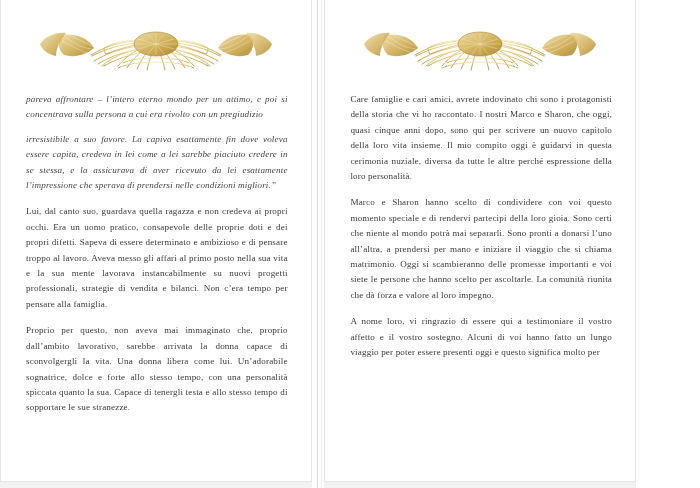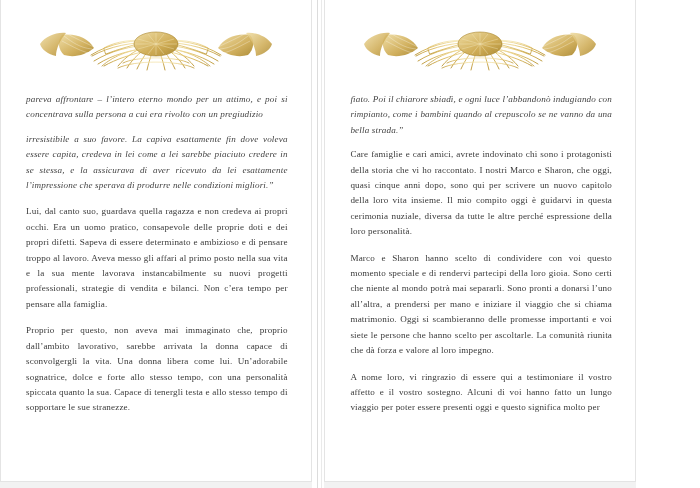--- a/index.html
+++ b/index.html
@@ -180,21 +180,21 @@
           <path d="M242 14 C234 20 226 26 214 27"></path>
           <path d="M244 19 C236 23 228 28 218 31"></path>
           <path d="M240 11 C232 16 222 20 212 25"></path>
         </g>
         <path d="M266 22 C260 14 250 10 240 11 C246 18 250 27 250 34 C258 32 264 28 266 22 Z" fill="url(#goldB)" opacity="0.85"></path>
       </g>
     </svg>
 
     <div class="column first">
       <p class="para italic tight">pareva affrontare – l’intero eterno mondo per un attimo, e poi si concentrava sulla persona a cui era rivolto con un pregiudizio</p>
-      <p class="para italic">irresistibile a suo favore. La capiva esattamente fin dove voleva essere capita, credeva in lei come a lei sarebbe piaciuto credere in se stessa, e la assicurava di aver ricevuto da lei esattamente l’impressione che sperava di produrre nelle condizioni migliori.”</p>
+      <p class="para italic">irresistibile a suo favore. La capiva esattamente fin dove voleva essere capita, credeva in lei come a lei sarebbe piaciuto credere in se stessa, e la assicurava di aver ricevuto da lei esattamente l’impressione che sperava di prendersi nelle condizioni migliori.”</p>
       <p class="para">Lui, dal canto suo, guardava quella ragazza e non credeva ai propri occhi. Era un uomo pratico, consapevole delle proprie doti e dei propri difetti. Sapeva di essere determinato e ambizioso e di pensare troppo al lavoro. Aveva messo gli affari al primo posto nella sua vita e la sua mente lavorava instancabilmente su nuovi progetti professionali, strategie di vendita e bilanci. Non c’era tempo per pensare alla famiglia.</p>
       <p class="para">Proprio per questo, non aveva mai immaginato che, proprio dall’ambito lavorativo, sarebbe arrivata la donna capace di sconvolgergli la vita. Una donna libera come lui. Un’adorabile sognatrice, dolce e forte allo stesso tempo, con una personalità spiccata quanto la sua. Capace di tenergli testa e allo stesso tempo di sopportare le sue stranezze.</p>
     </div>
   </div>
 
   <div class="gutter">
     <div class="gutter-line"></div>
     <div class="gutter-line2"></div>
   </div>
 
@@ -260,20 +260,19 @@
         <g stroke="#ffffff" stroke-width="0.5" opacity="0.6" fill="none">
           <path d="M242 14 C234 20 226 26 214 27"></path>
           <path d="M244 19 C236 23 228 28 218 31"></path>
           <path d="M240 11 C232 16 222 20 212 25"></path>
         </g>
         <path d="M266 22 C260 14 250 10 240 11 C246 18 250 27 250 34 C258 32 264 28 266 22 Z" fill="url(#goldB)" opacity="0.85"></path>
       </g>
     </svg>
 
     <div class="column first">
-      <p class="para italic tight">fiato. Poi il chiarore sbiadì, e ogni luce l’abbandonò indugiando con rimpianto, come i bambini quando al crepuscolo se ne vanno da una bella strada.”</p>
       <p class="para">Care famiglie e cari amici, avrete indovinato chi sono i protagonisti della storia che vi ho raccontato. I nostri Marco e Sharon, che oggi, quasi cinque anni dopo, sono qui per scrivere un nuovo capitolo della loro vita insieme. Il mio compito oggi è guidarvi in questa cerimonia nuziale, diversa da tutte le altre perché espressione della loro personalità.</p>
       <p class="para">Marco e Sharon hanno scelto di condividere con voi questo momento speciale e di rendervi partecipi della loro gioia. Sono certi che niente al mondo potrà mai separarli. Sono pronti a donarsi l’uno all’altra, a prendersi per mano e iniziare il viaggio che si chiama matrimonio. Oggi si scambieranno delle promesse importanti e voi siete le persone che hanno scelto per ascoltarle. La comunità riunita che dà forza e valore al loro impegno.</p>
       <p class="para">A nome loro, vi ringrazio di essere qui a testimoniare il vostro affetto e il vostro sostegno. Alcuni di voi hanno fatto un lungo viaggio per poter essere presenti oggi e questo significa molto per</p>
     </div>
   </div>
 
 </div>
 
 </body></html>

